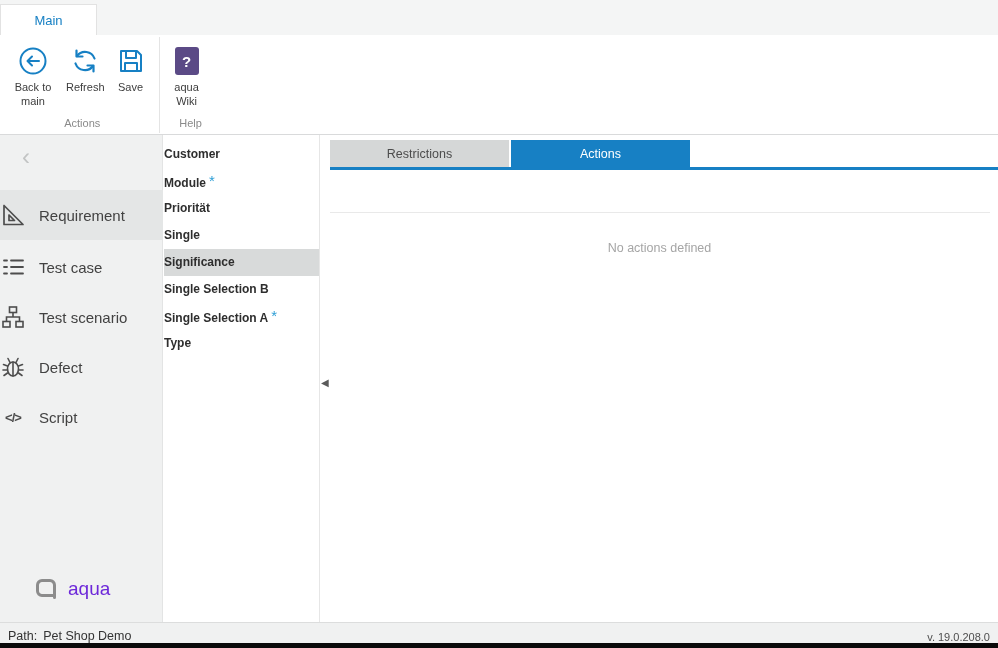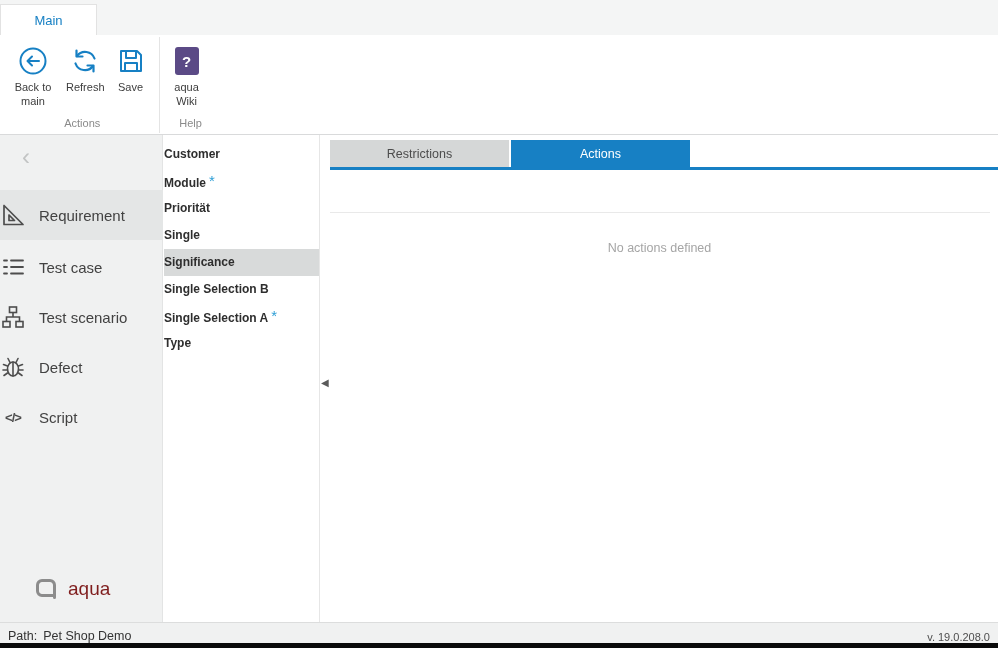--- a/index.html
+++ b/index.html
@@ -32,21 +32,21 @@
 
   
   .sidebar{position:absolute;left:0;top:0;width:163px;height:487px;background:#f0f1f1;border-right:1px solid #e3e4e4;}
   .collapse{position:absolute;left:22px;top:10px;font-size:24px;color:#c2c4c4;line-height:1;cursor:pointer;}
   .sitem{position:absolute;left:0;width:163px;height:50px;display:flex;align-items:center;gap:13px;
          cursor:pointer;color:#424242;font-size:15px;}
   .sitem.selected{background:#e4e6e6;}
   .sicon{width:26px;height:26px;display:flex;align-items:center;justify-content:center;color:#4d4d4d;flex:0 0 26px;}
   .script-glyph{font-size:13px;font-weight:bold;letter-spacing:-1px;color:#4d4d4d;}
   .logo{position:absolute;left:34px;bottom:20px;display:flex;align-items:center;gap:8px;}
-  .logo-text{font-size:19px;color:#7f1d1d;}
+  .logo-text{font-size:19px;color:#6d28d9;}
 
   
   .fieldlist{position:absolute;left:164px;top:0;width:156px;height:487px;background:#fff;border-right:1px solid #e6e6e6;padding-top:6px;}
   .fitem{height:27px;line-height:27px;font-size:12px;font-weight:bold;color:#2e2e2e;cursor:pointer;white-space:nowrap;}
   .fitem.selected{background:#d8dada;}
   .req{color:#2f9fd6;font-size:15px;margin-left:3px;position:relative;top:-1px;font-weight:normal;}
 
   
   .main{position:absolute;left:321px;top:0;width:677px;height:487px;background:#fff;}
   .tabs{position:absolute;left:9px;top:5px;display:flex;gap:2px;}

